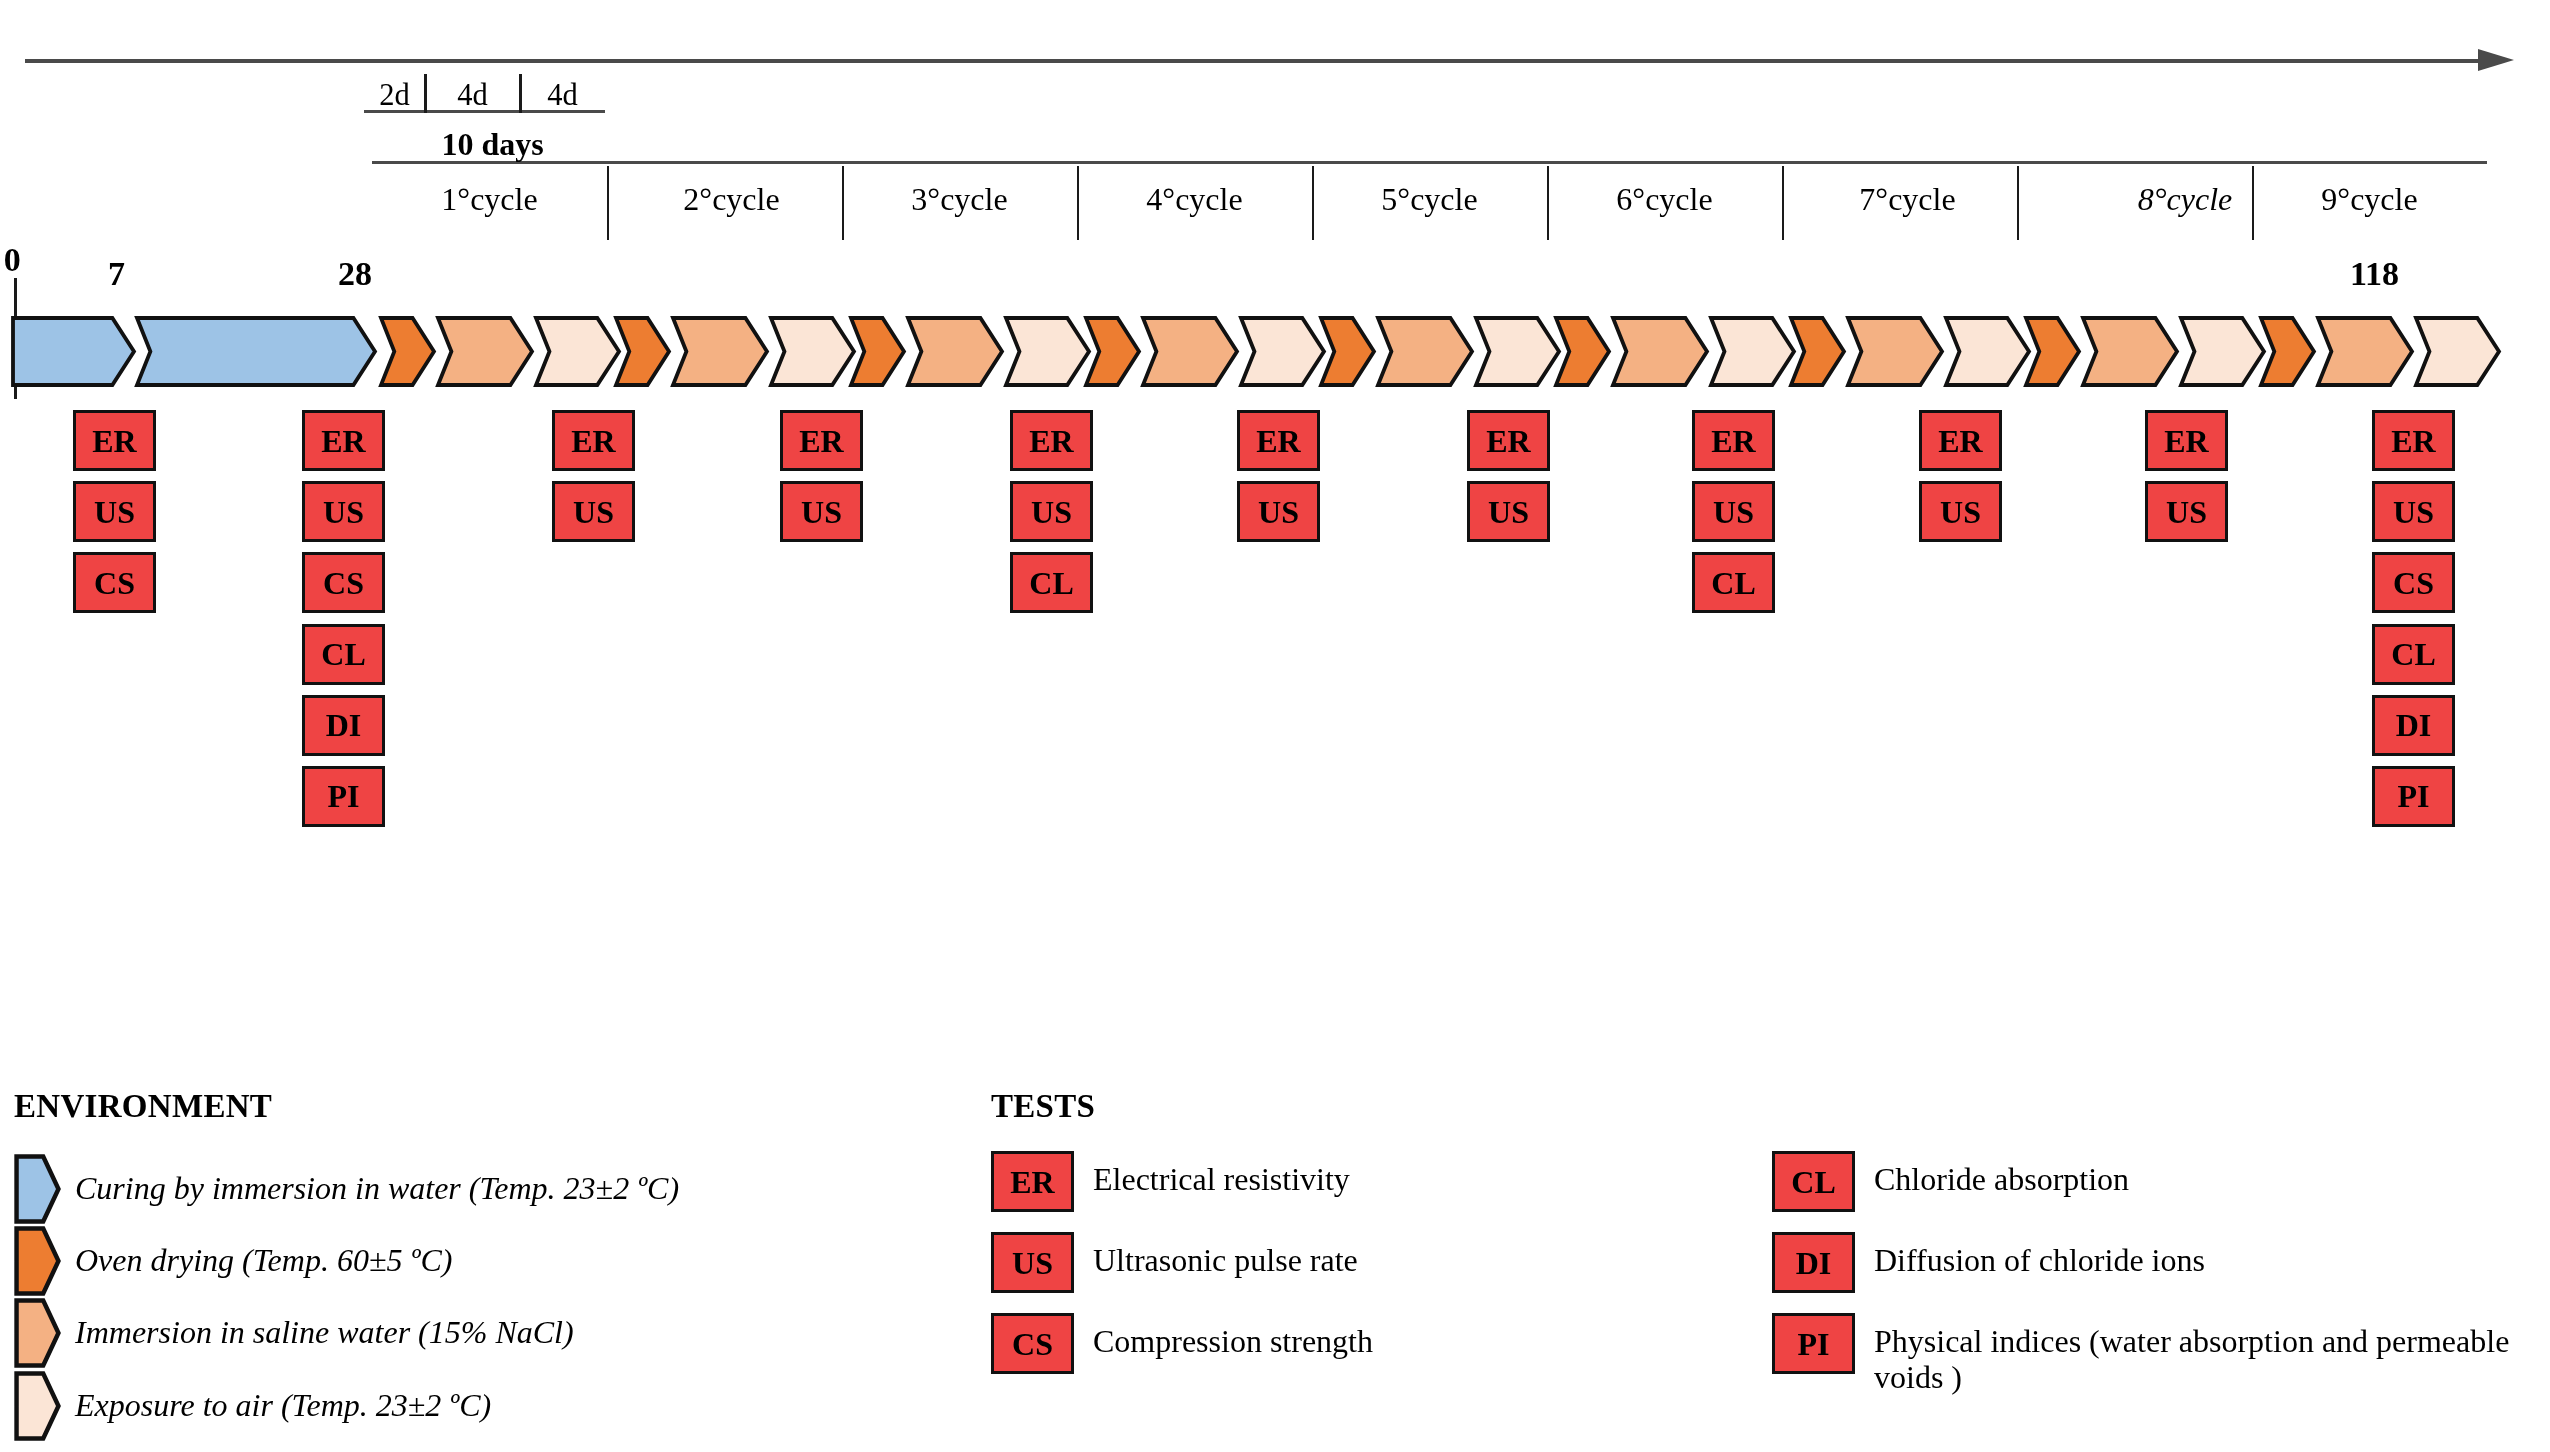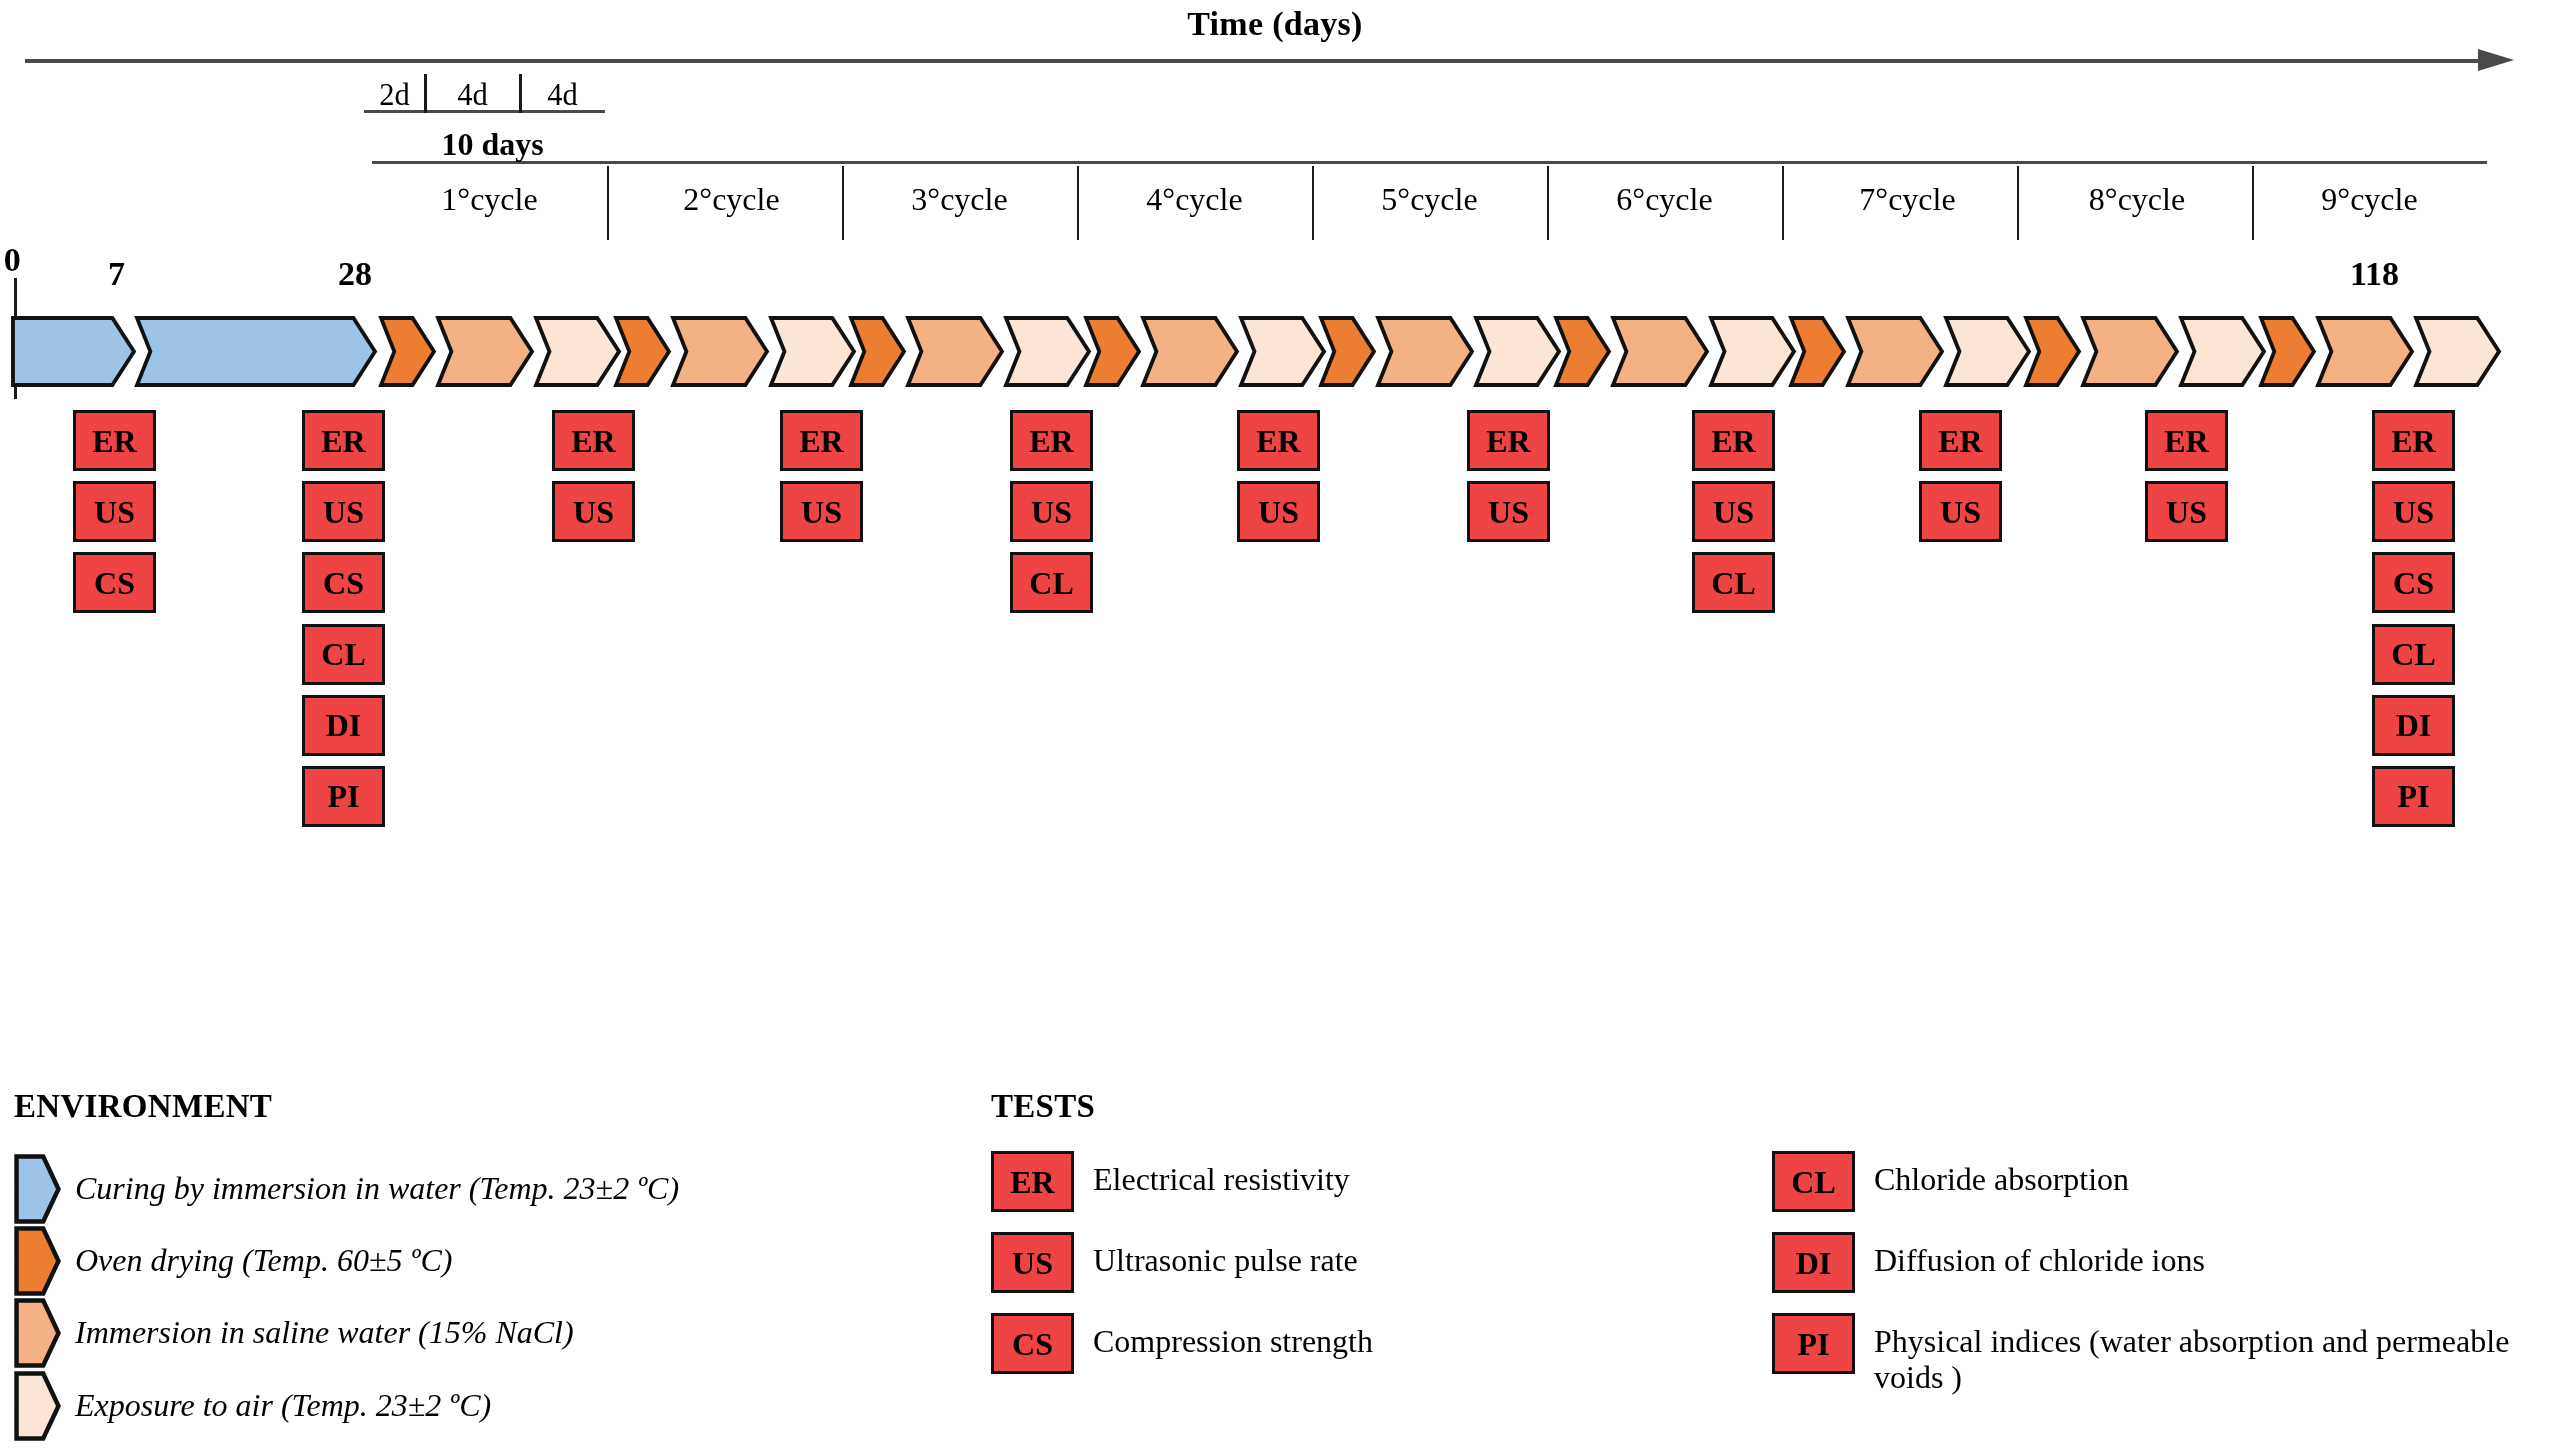--- a/index.html
+++ b/index.html
@@ -84,21 +84,20 @@
 
   .testrow{position:absolute;height:83px;display:flex;align-items:flex-start;}
   .testrow .tbox{margin-bottom:0;flex:0 0 auto;}
   .testtext{font-size:32px;line-height:1.12;margin-left:19px;padding-top:11.4px;max-width:711px;}
 </style>
 </head>
 <body>
 
 <div class="canvas">
 
-  <div class="abs" id="time-title">Time (days)</div>
 
   <div class="abs" id="time-axis">
     <div class="shaft"></div>
     <div class="head"></div>
   </div>
 
   <div class="abs" id="subcycle-bracket">
       <div class="baseline"></div>
       <div class="lab" style="left: 0px; width: 61px;">2d</div>
       <div class="vr" style="left: 60px;"></div>
@@ -119,21 +118,21 @@
       <div class="cyc" style="left: 470px; width: 235px;">3°cycle</div>
       <div class="divider" style="left: 470px;"></div>
       <div class="cyc" style="left: 705px; width: 235px;">4°cycle</div>
       <div class="divider" style="left: 705px;"></div>
       <div class="cyc" style="left: 940px; width: 235px;">5°cycle</div>
       <div class="divider" style="left: 940px;"></div>
       <div class="cyc" style="left: 1175px; width: 235px;">6°cycle</div>
       <div class="divider" style="left: 1175px;"></div>
       <div class="cyc" style="left: 1410px; width: 235px; margin-left: 8px;">7°cycle</div>
       <div class="divider" style="left: 1410px;"></div>
-      <div class="cyc" style="left: 1645px; width: 240px;">8°cycle</div>
+      <div class="cyc" style="left: 1693px; width: 240px; font-style: italic;">8°cycle</div>
       <div class="divider" style="left: 1645px;"></div>
       <div class="cyc" style="left: 1880px; width: 235px;">9°cycle</div>
       <div class="divider" style="left: 1880px;"></div>
     </div>
 
   <div id="day-ticks">
       <div class="daytick abs" style="left: 3.8px; top: 243px;">0</div>
       <div class="daytick abs" style="left: 108px; top: 257px;">7</div>
       <div class="daytick abs" style="left: 338px; top: 257px;">28</div>
       <div class="daytick abs" style="left: 2350px; top: 257px;">118</div>

